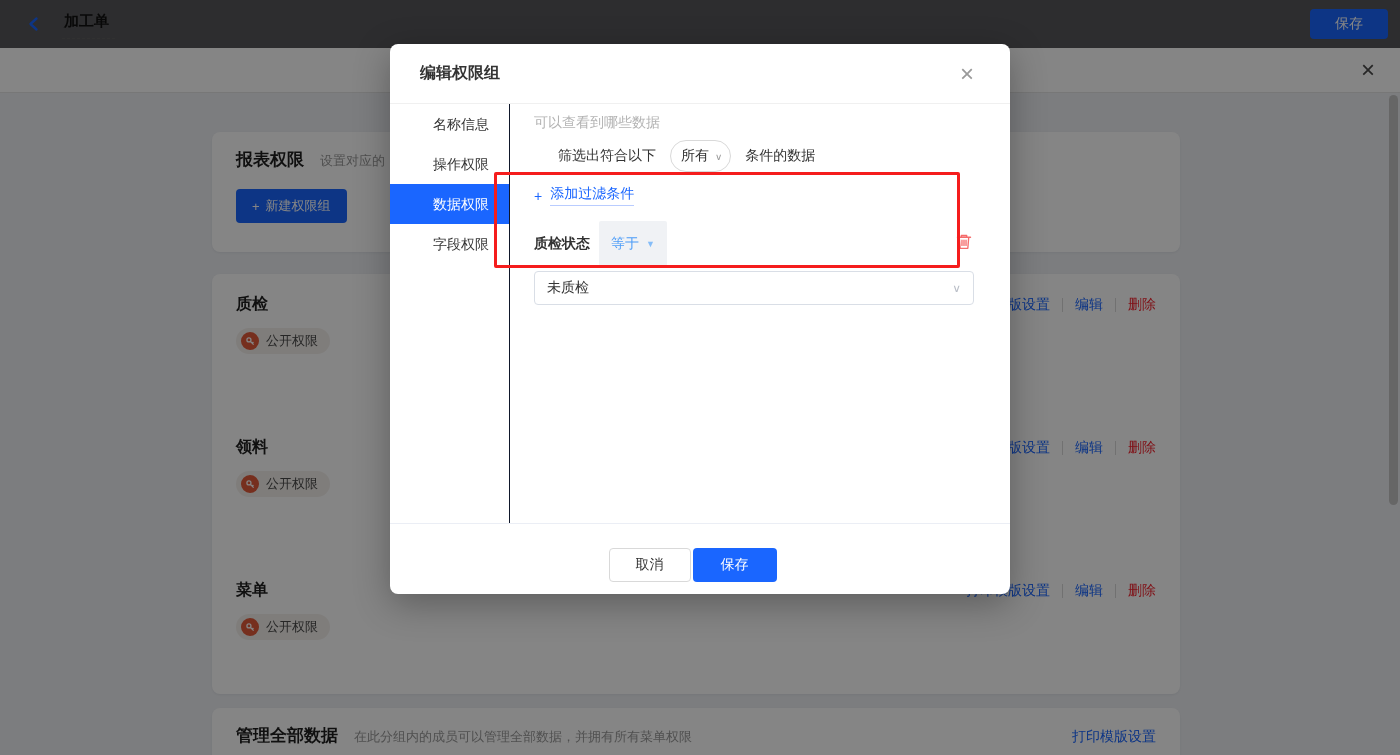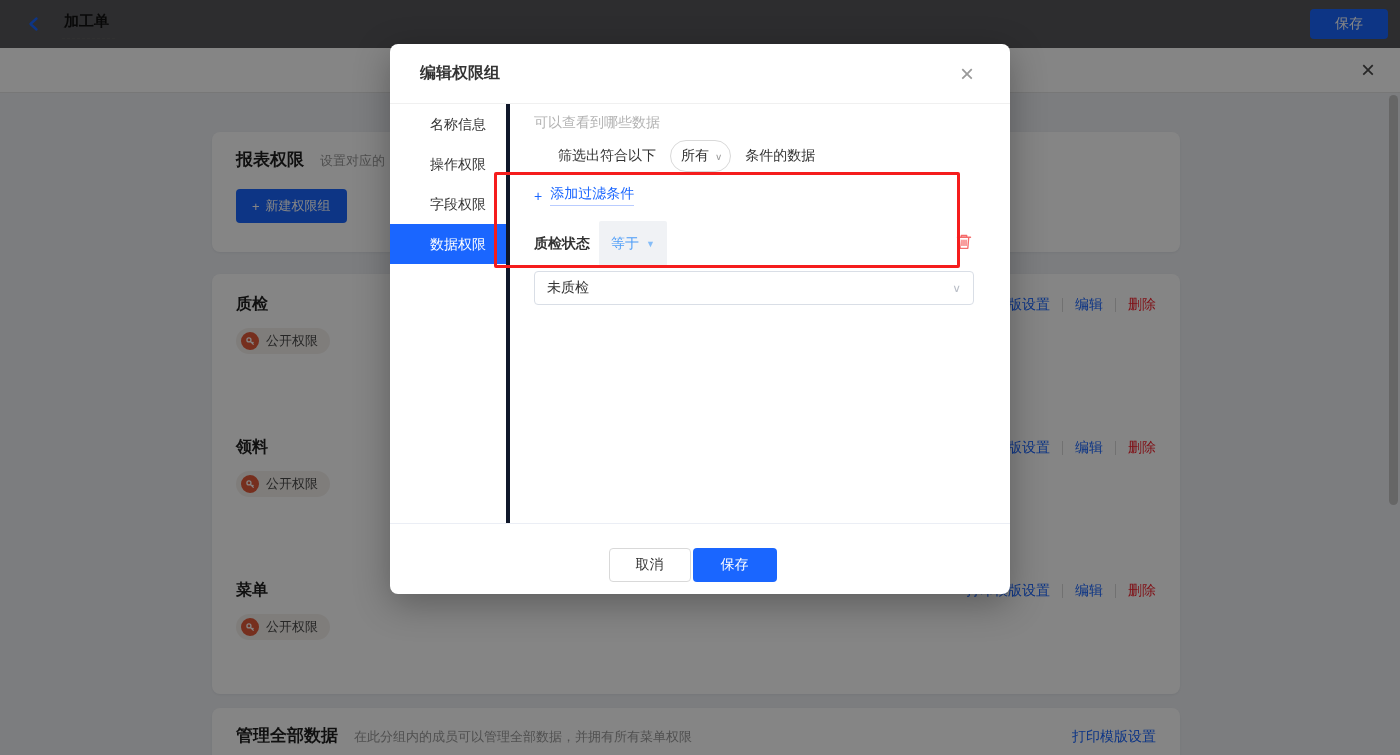--- a/index.html
+++ b/index.html
@@ -73,21 +73,21 @@
     position:absolute; left:390px; top:44px; width:620px; height:550px;
     background:#fff; border-radius:8px; z-index:20; box-shadow:0 10px 36px rgba(0,0,0,.3);
   }
   .modal-header {
     height:60px; padding:0 30px; display:flex; align-items:center; justify-content:space-between;
     border-bottom:1px solid #f0f0f0; border-radius:8px 8px 0 0;
   }
   .modal-title { font-size:16px; font-weight:600; color:#333; }
   .modal-close { background:none; border:none; font-size:24px; color:#9a9a9a; line-height:24px; width:26px; height:26px; }
   .modal-body { display:flex; height:419px; position:relative; }
-  .modal-side { width:120px; border-right:4px solid #0f172a; }
+  .modal-side { width:120px; border-right:1px solid #0f172a; }
   .side-tab {
     height:40px; line-height:40px; text-align:right; padding-right:20px;
     font-size:14px; color:#333; cursor:pointer;
   }
   .side-tab.active { background:#1a66ff; color:#fff; }
   .modal-content { flex:1; padding:0 20px 0 24px; position:relative; }
   .hint { margin-top:10px; font-size:14px; color:#b3b3b3; }
   .filter-row { margin-top:8px; display:flex; align-items:center; gap:14px; font-size:14px; color:#333; height:32px;margin-left:24px; }
   .mini-select {
     height:32px; min-width:59px; border:1px solid #d9d9d9; border-radius:16px; background:#fff;
@@ -244,22 +244,22 @@
     <span class="modal-title">编辑权限组</span>
     <button class="modal-close">
       <span>×</span>
     </button>
   </div>
 
   <div class="modal-body">
     <div class="modal-side">
       <div class="side-tab">名称信息</div>
       <div class="side-tab">操作权限</div>
+      <div class="side-tab active">数据权限</div>
       <div class="side-tab">字段权限</div>
-      <div class="side-tab active">数据权限</div>
     </div>
 
     <div class="modal-content">
       <div class="hint">可以查看到哪些数据</div>
 
       <div class="filter-row">
         <span>筛选出符合以下</span>
         <span class="mini-select">
           <span>所有</span>
           <span class="sel-caret">∨</span>

